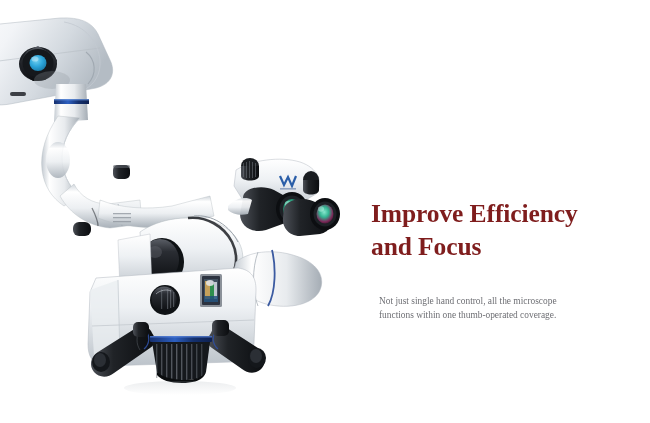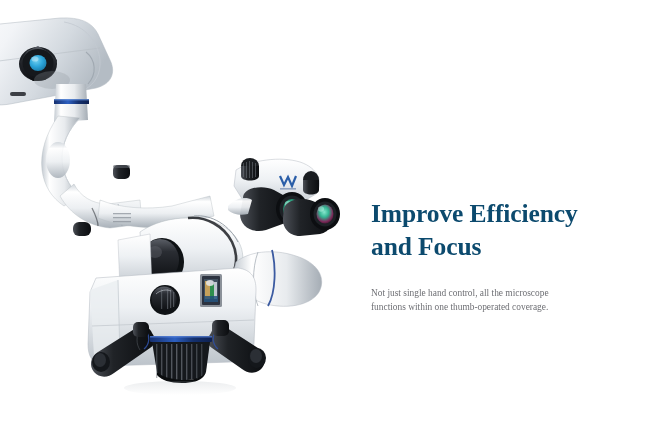--- a/index.html
+++ b/index.html
@@ -26,27 +26,27 @@
     position: absolute;
     left: 371px;
     top: 198px;
     width: 240px;
   }
   #headline {
     font-family: "Liberation Serif", serif;
     font-weight: bold;
     font-size: 25.5px;
     line-height: 1.29;
-    color: #0c4a6e;
+    color: #7f1d1d;
     letter-spacing: -0.1px;
     margin: 0;
     white-space: pre-line;
   }
   #body-copy {
-    margin: 0;
+    margin: 8px;
     position: absolute;
     top: 88px;
     left: 0;
     width: 202px;
     font-family: "Liberation Serif", serif;
     font-size: 9.4px;
     line-height: 1.52;
     color: #6e6f74;
   }
 

